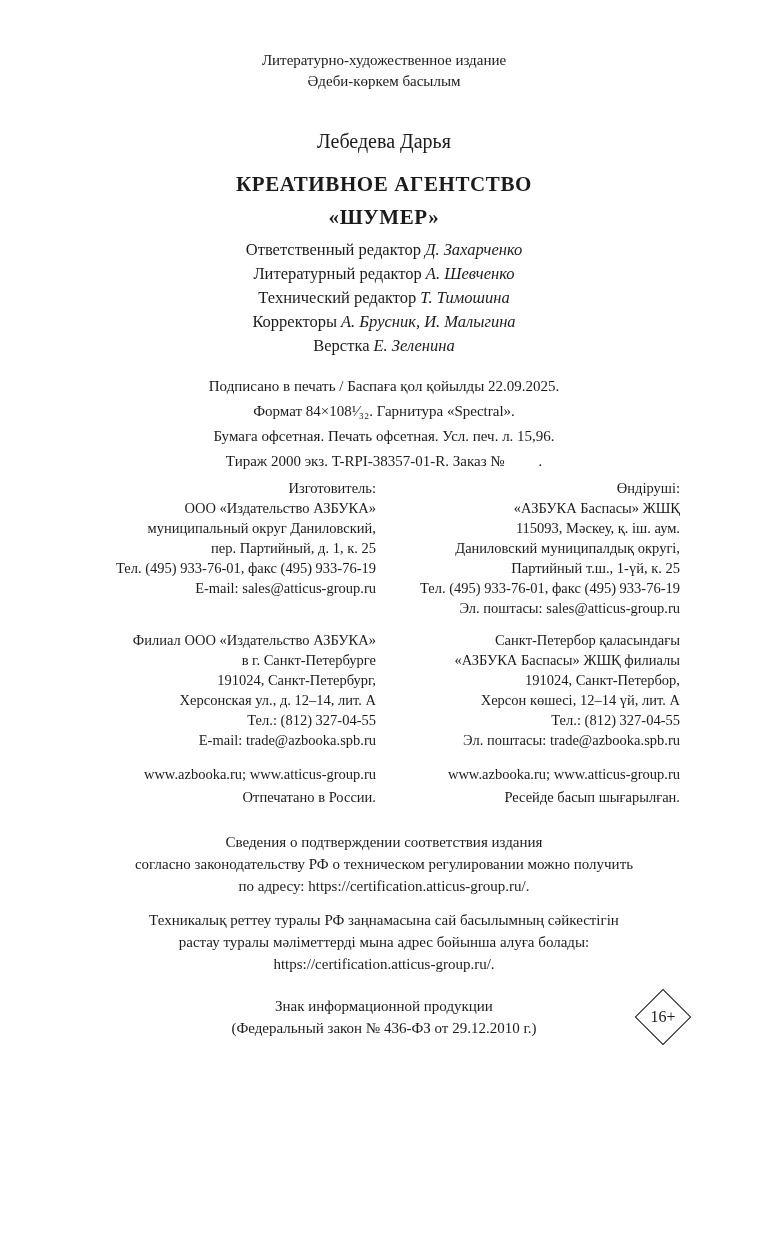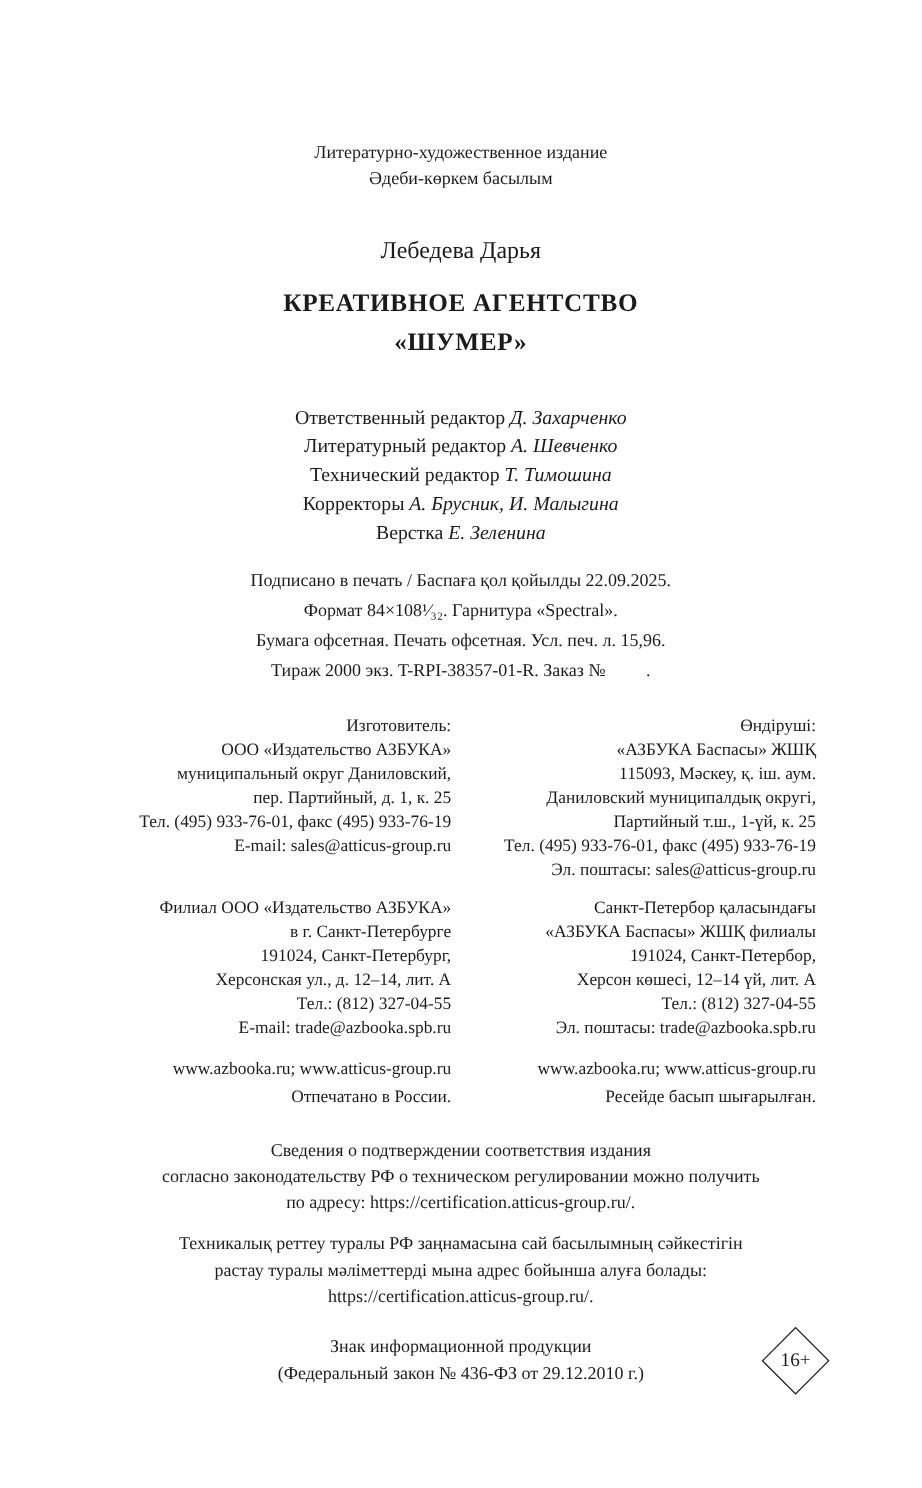--- a/index.html
+++ b/index.html
@@ -3,41 +3,41 @@
 <meta charset="utf-8">
 <style>
   html, body { margin:0; padding:0; }
   body {
     width:768px; height:1240px;
     background:#ffffff;
     color:#1b1b1b;
     font-family:"Liberation Serif", "DejaVu Serif", serif;
     -webkit-font-smoothing:antialiased;
   }
-  .page { padding-top:118px; text-align:center; }
+  .page { padding-top:50px; text-align:center; }
 
   .edition-line { font-size:15px; line-height:21px; }
 
   .author { font-size:20px; line-height:26px; margin-top:36px; }
 
   .book-title {
     margin:14px 0 0 0;
     font-size:21px; line-height:33px;
     font-weight:bold; letter-spacing:0.6px;
   }
 
-  .staff { margin-top:34px; font-size:16.5px; line-height:24px; }
+  .staff { margin-top:4px; font-size:16.5px; line-height:24px; }
   .staff .name { font-style:italic; margin-left:4px; }
 
   .print-block { margin-top:16px; font-size:15px; }
   .print-block div { line-height:25px; }
 
   .cols {
     display:flex; justify-content:center; gap:16px;
-    font-size:14.5px; margin-top:23px;
+    font-size:14.5px; margin-top:4px;
   }
   .cols.tight { margin-top:12px; }
   .cols.single { margin-top:14px; }
   .cols.single2 { margin-top:3px; }
   .col { width:288px; }
   .col div, .col { line-height:20px; }
   .col-left { text-align:right; }
   .col-right { text-align:right; }
 
   .cert { margin-top:24px; font-size:15px; }

